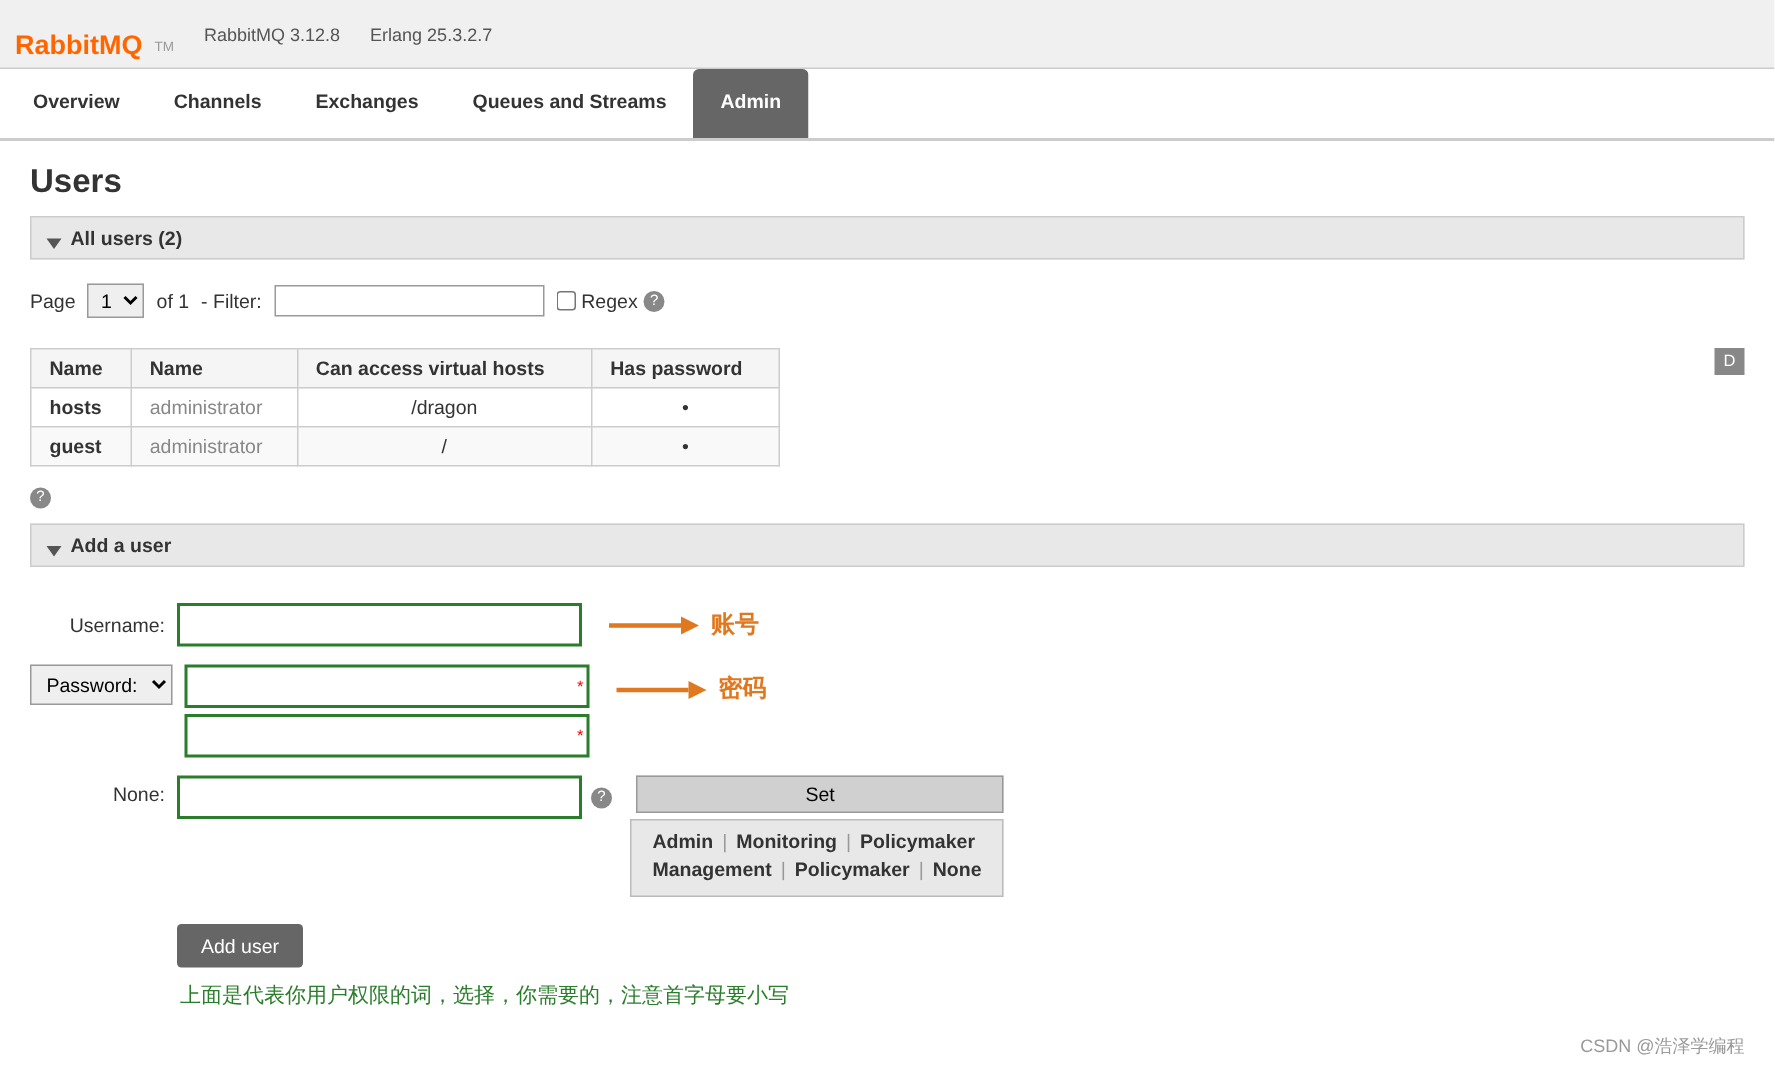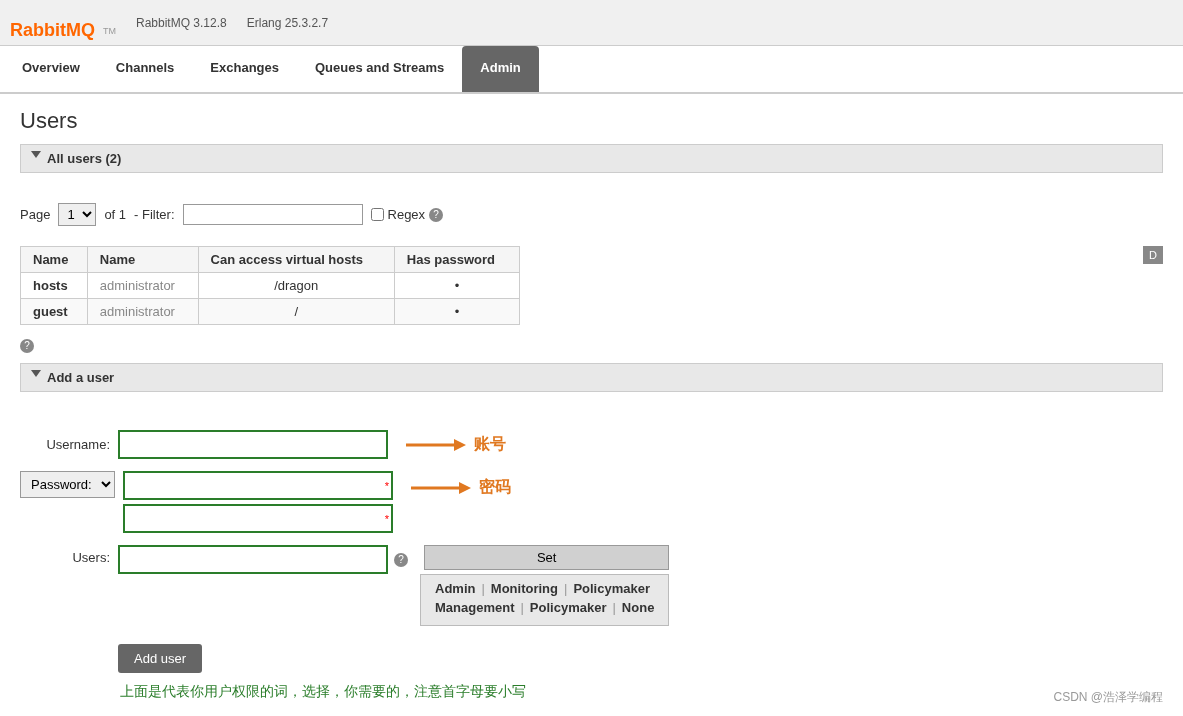--- a/index.html
+++ b/index.html
@@ -47,34 +47,34 @@
     }
     nav a.active {
       background: #666;
       color: #fff;
       border-radius: 4px 4px 0 0;
     }
 
     
     .content { padding: 14px 20px; }
 
-    h1.page-title { font-size: 22px; font-weight: normal; color: #333; margin-bottom: 10px; }
+    h1.page-title { font-size: 22px; font-weight: bold; color: #333; margin-bottom: 10px; }
 
     
     .section-header {
       background: #e8e8e8;
       border: 1px solid #ccc;
       padding: 6px 10px;
       display: flex;
-      align-items: flex-start;
+      align-items: flex-end;
       gap: 6px;
       cursor: pointer;
       font-weight: bold;
       font-size: 13px;
-      margin-bottom: 24px;
+      margin-bottom: 10px;
     }
     .triangle-down {
       width: 0; height: 0;
       border-left: 5px solid transparent;
       border-right: 5px solid transparent;
       border-top: 7px solid #555;
       display: inline-block;
     }
 
     
@@ -345,21 +345,21 @@
           </div>
         </div>
 
         <div style="display:flex; align-items:center; gap:8px; margin-left:10px; margin-top:6px;">
           <span class="arrow-right"></span>
           <span style="color:#e07820; font-size:16px; font-weight:bold;">密码</span>
         </div>
       </div>
 
       <div style="display:flex; align-items:flex-start; margin-bottom:12px; gap:8px;">
-        <label style="width:90px; text-align:right; font-size:13px; padding-top:5px;">Users:</label>
+        <label style="width:90px; text-align:right; font-size:13px; padding-top:5px;">None:</label>
         <div style="display:flex; flex-direction:column; gap:6px;">
           <div style="display:flex; align-items:center; gap:6px;">
             <input type="text" class="form-input-tags" style="">
             <span class="help-icon">?</span>
           </div>
         </div>
 
         <div style="display:flex; flex-direction:column; gap:4px; margin-left:4px;">
           <button class="set-btn">Set</button>
           <div class="tag-options-box">

